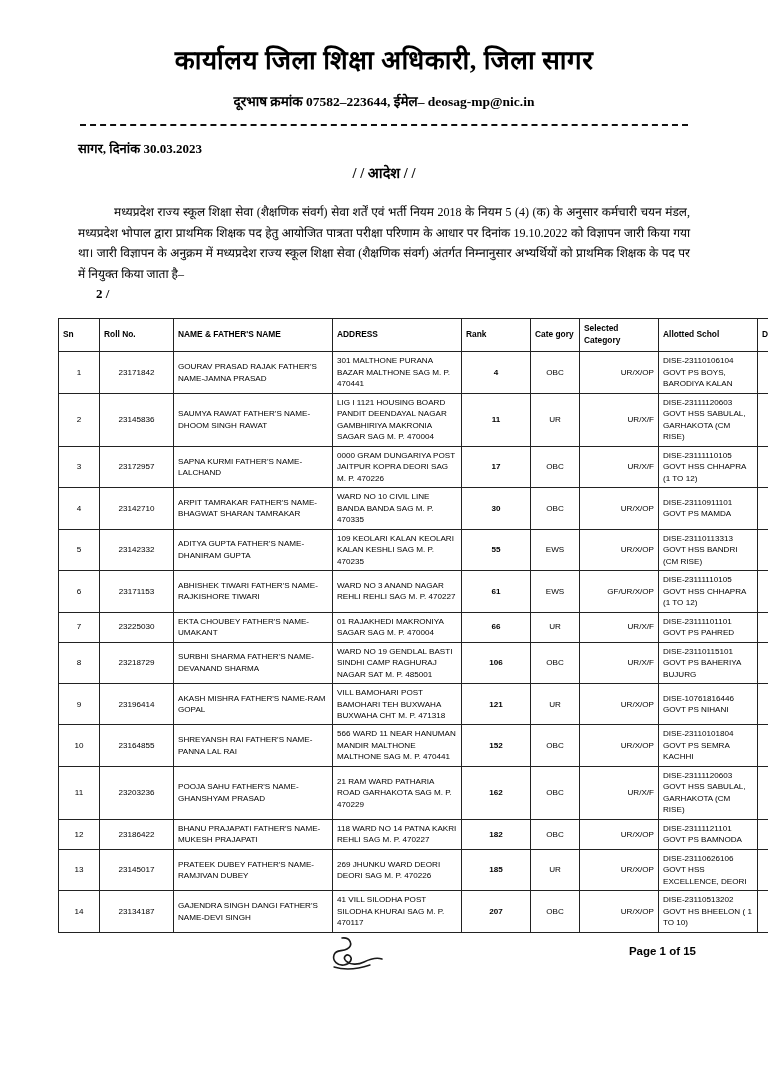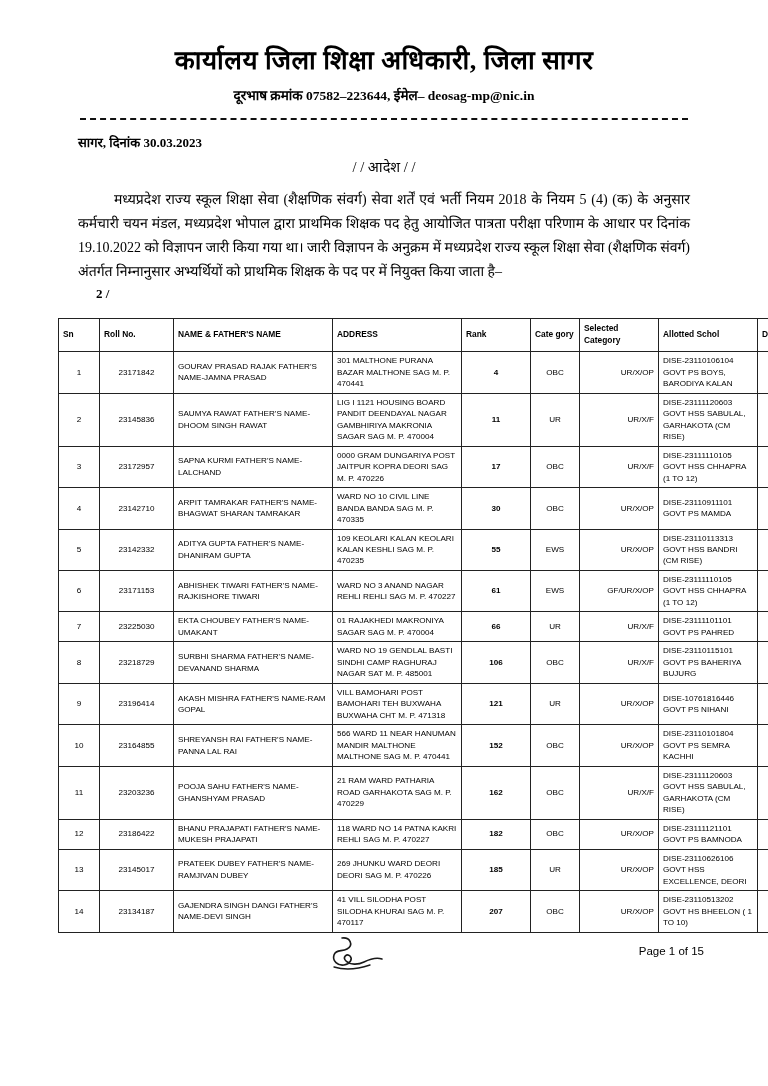--- a/index.html
+++ b/index.html
@@ -29,21 +29,21 @@
     font-weight: 700;
     letter-spacing: 0.5px;
     margin: 46px 0 0 0;
     line-height: 1.15;
   }
   .contact-line {
     text-align: center;
     font-family: "Liberation Serif", serif;
     font-size: 13.5px;
     font-weight: 700;
-    margin: 10px 0 0 0;
+    margin: 16px 0 0 0;
   }
   .dashed-rule {
     margin: 14px 80px 0 80px;
     border-top: 2px dashed #111;
     height: 0;
   }
 
   
   .ref-row {
     display: flex;
@@ -51,29 +51,29 @@
     align-items: baseline;
     margin: 13px 78px 0 78px;
     font-family: "Liberation Serif", serif;
     font-size: 13px;
     font-weight: 700;
   }
   .order-title {
     text-align: center;
     font-family: "Liberation Serif", serif;
     font-size: 14.5px;
-    font-weight: 400;
+    font-weight: 700;
     margin: 5px 0 0 0;
   }
 
   
   .body-para {
-    margin: 12px 78px 0 78px;
-    font-family: "Liberation Serif", serif;
-    font-size: 14px;
+    margin: 20px 78px 0 78px;
+    font-family: "Liberation Serif", serif;
+    font-size: 12px;
     line-height: 1.72;
     text-align: justify;
     text-indent: 36px;
     font-weight: 500;
   }
   .page-marker {
     margin: 2px 78px 0 96px;
     font-family: "Liberation Serif", serif;
     font-size: 13px;
     font-weight: 600;
@@ -127,24 +127,25 @@
   }
   .signature {
     position: absolute;
     left: 320px;
     top: -2px;
     width: 80px;
     height: 46px;
   }
   .page-num {
     position: absolute;
-    right: 64px;
+    right: 72px;
     top: 8px;
     font-family: "Liberation Sans", sans-serif;
     font-size: 11.5px;
+    font-weight: bold;
   }
 </style>
 </head>
 <body>
 
 <div class="page">
 
   <div class="office-title">कार्यालय जिला शिक्षा अधिकारी, जिला सागर</div>
   <div class="contact-line">दूरभाष क्रमांक 07582–223644, ईमेल– deosag-mp@nic.in</div>
   <div class="dashed-rule"></div>

